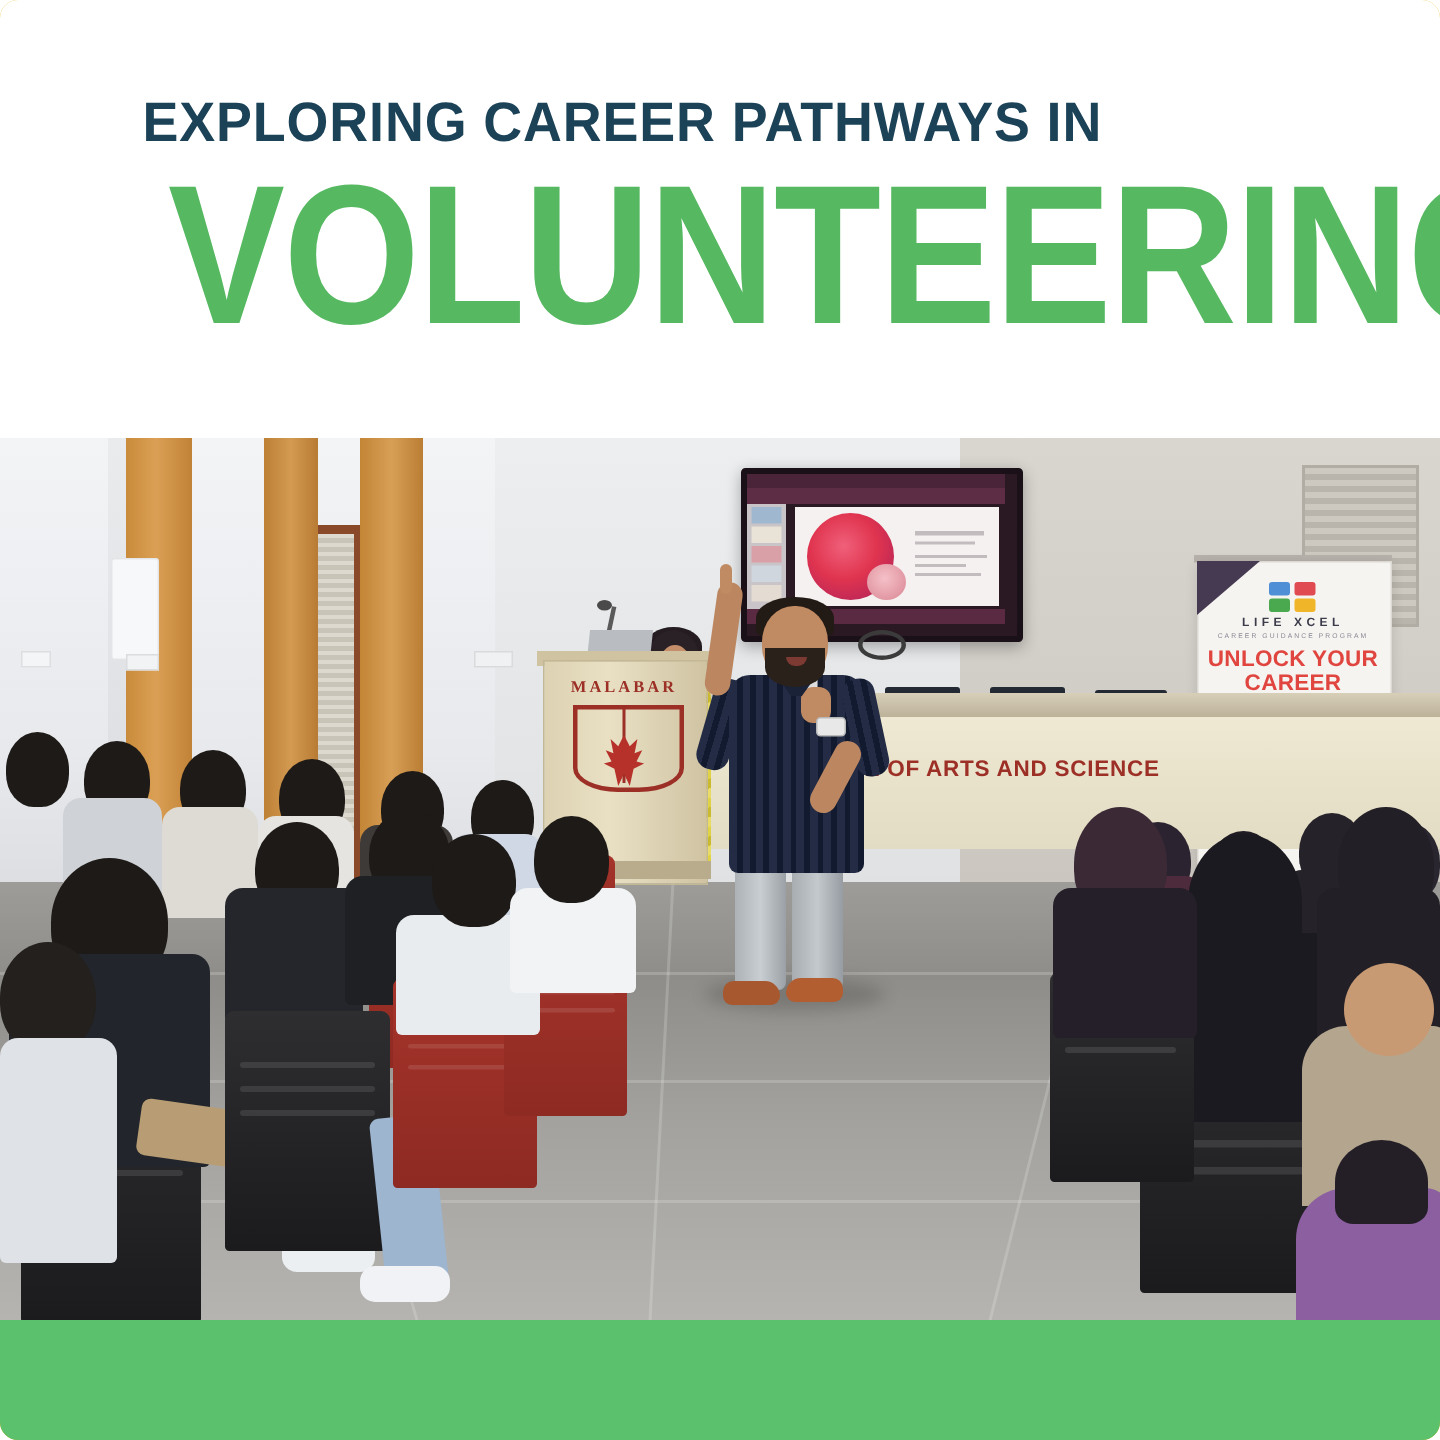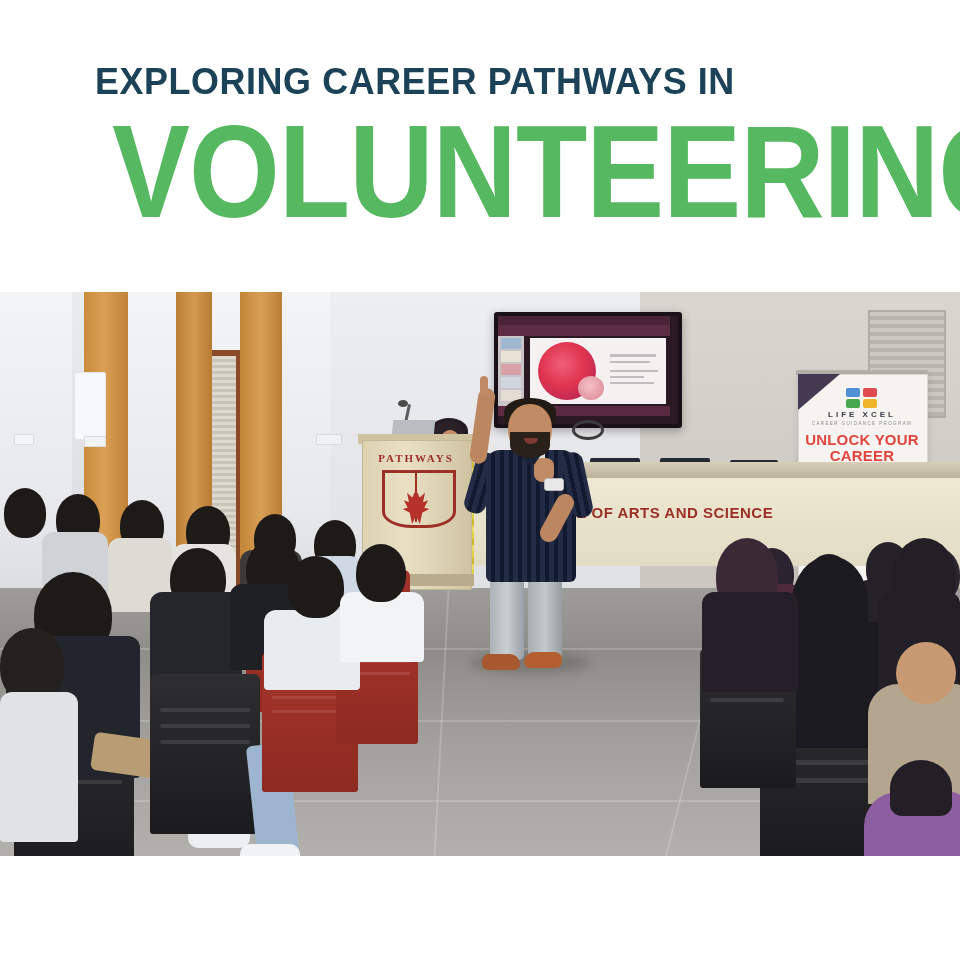--- a/index.html
+++ b/index.html
@@ -1,17 +1,17 @@
 <!DOCTYPE html>
 <html><head>
 <meta charset="utf-8">
 <style>
   html,body{margin:0;padding:0;background:#fff;}
   body{width:960px;height:960px;overflow:hidden;font-family:"Liberation Sans",sans-serif;}
-  #poster{position:relative;width:960px;height:856px;background:#eab308;overflow:hidden;}
+  #poster{position:relative;width:960px;height:960px;background:#eab308;overflow:hidden;border-radius:12px;}
 
   
   #header{position:absolute;left:0;top:0;width:960px;height:292px;background:#ffffff;}
   #kicker{
     position:absolute;left:95px;top:63px;
     font-family:"Liberation Sans",sans-serif;
     font-weight:700;font-size:37px;letter-spacing:0.6px;
     color:#1b4257;line-height:1;white-space:nowrap;
     transform:scaleX(0.97);transform-origin:left top;
   }
@@ -262,21 +262,21 @@
 
     <div class="ph" id="w-hair2"></div>
     <div class="ph" id="w-head"></div>
     <div class="ph" id="w-face"></div>
     <div class="ph" id="w-body"></div>
     <div class="ph" id="mic"></div>
     <div class="ph" id="michead"></div>
     <div class="ph" id="laptop"></div>
     <div class="ph" id="podtop"></div>
     <div class="ph" id="podium"></div>
-    <div class="ph" id="emblemtext">PATHWAYS</div>
+    <div class="ph" id="emblemtext">MALABAR</div>
     <div class="ph" id="book"></div>
     <div class="ph" id="bookspine"></div>
     <div class="ph" id="flame"></div>
     <div class="ph" id="podfoot"></div>
 
     <div class="ph" id="sp-shadow"></div>
     <div class="ph" id="sp-armL"></div>
     <div class="ph" id="sp-forearmL"></div>
     <div class="ph" id="sp-fingerL"></div>
     <div class="ph" id="sp-legL"></div>

